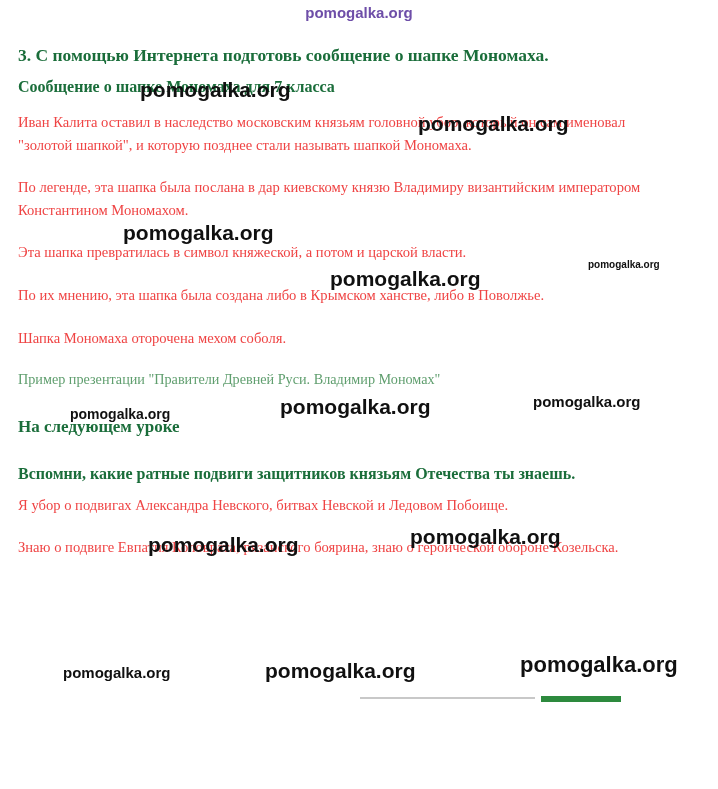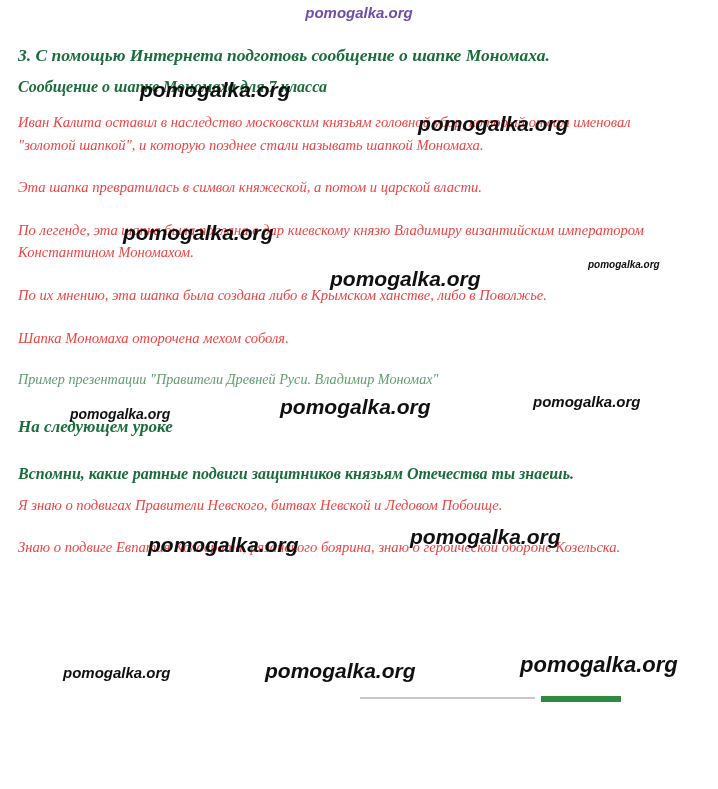--- a/index.html
+++ b/index.html
@@ -12,21 +12,20 @@
     background: #ffffff;
     font-family: "Liberation Serif", serif;
     color: #555a5c;
     position: relative;
     overflow: hidden;
   }
   .page {
     position: relative;
     width: 718px;
     height: 702px;
-    font-style: italic;
   }
   .top-watermark {
     position: absolute;
     top: 4px;
     left: 0;
     width: 718px;
     text-align: center;
     font-family: "Liberation Sans", sans-serif;
     font-weight: bold;
     font-size: 15px;
@@ -122,31 +121,31 @@
 
 <div class="page">
 
   <div class="top-watermark">pomogalka.org</div>
 
   <div class="content">
     <h3 class="task-title">3. С помощью Интернета подготовь сообщение о шапке Мономаха.</h3>
     <h4 class="subtitle">Сообщение о шапке Мономаха для 7 класса</h4>
 
     <p class="para">Иван Калита оставил в наследство московским князьям головной убор, который он сам именовал "золотой шапкой", и которую позднее стали называть шапкой Мономаха.</p>
+    <p class="para">По легенде, эта шапка была послана в дар киевскому князю Владимиру византийским императором Константином Мономахом.</p>
     <p class="para">Эта шапка превратилась в символ княжеской, а потом и царской власти.</p>
-    <p class="para">По легенде, эта шапка была послана в дар киевскому князю Владимиру византийским императором Константином Мономахом.</p>
     <p class="para">По их мнению, эта шапка была создана либо в Крымском ханстве, либо в Поволжье.</p>
     <p class="para">Шапка Мономаха оторочена мехом соболя.</p>
 
     <p class="example-link">Пример презентации "Правители Древней Руси. Владимир Мономах"</p>
 
     <h3 class="section-heading">На следующем уроке</h3>
     <h4 class="question">Вспомни, какие ратные подвиги защитников князьям Отечества ты знаешь.</h4>
 
-    <p class="para">Я знаю о подвигах Правители Невского, битвах Невской и Ледовом Побоище.</p>
+    <p class="para">Я убор о подвигах Александра Невского, битвах Невской и Ледовом Побоище.</p>
     <p class="para">Знаю о подвиге Евпатия Коловрата, рязанского боярина, знаю о героической обороне Козельска.</p>
   </div>
 
   <div id="wm-layer">
       <div class="wm" style="left: 140px; top: 78px; font-size: 21px; color: rgb(16, 16, 16);">pomogalka.org</div>
       <div class="wm" style="left: 418px; top: 112px; font-size: 21px; color: rgb(16, 16, 16);">pomogalka.org</div>
       <div class="wm" style="left: 123px; top: 221px; font-size: 21px; color: rgb(16, 16, 16);">pomogalka.org</div>
       <div class="wm" style="left: 588px; top: 259px; font-size: 10px; color: rgb(16, 16, 16);">pomogalka.org</div>
       <div class="wm" style="left: 330px; top: 267px; font-size: 21px; color: rgb(16, 16, 16);">pomogalka.org</div>
       <div class="wm" style="left: 280px; top: 395px; font-size: 21px; color: rgb(16, 16, 16);">pomogalka.org</div>

